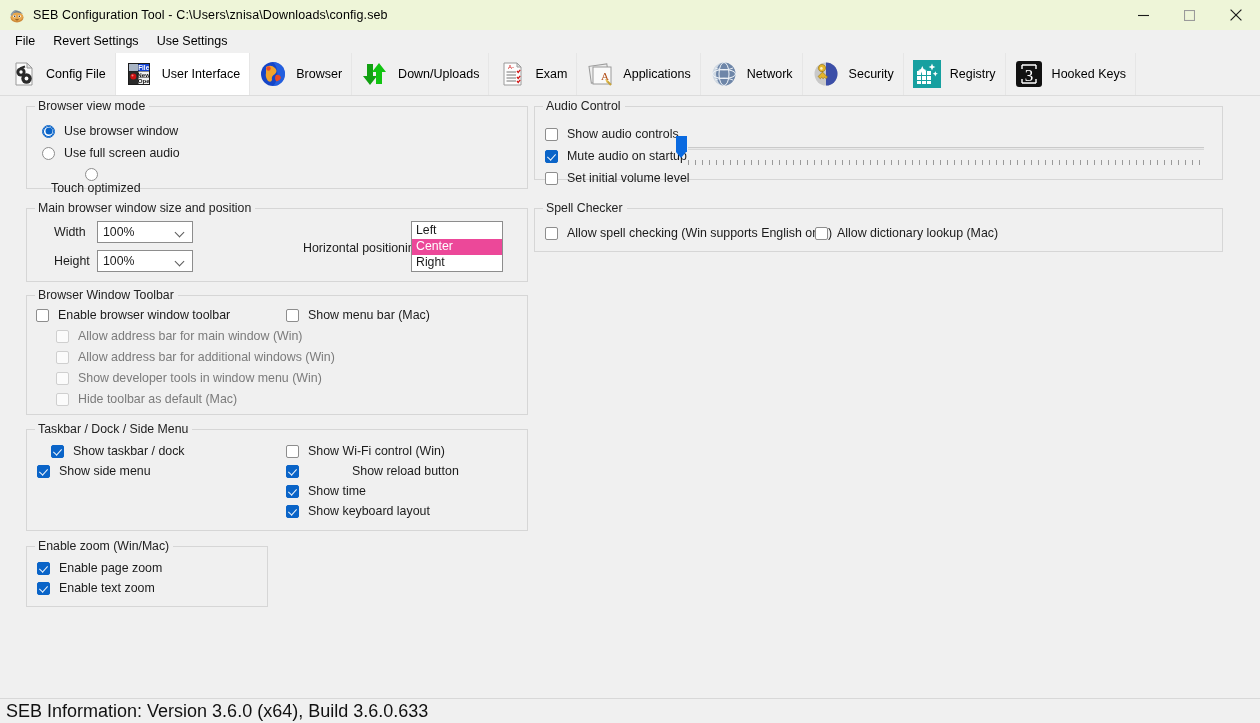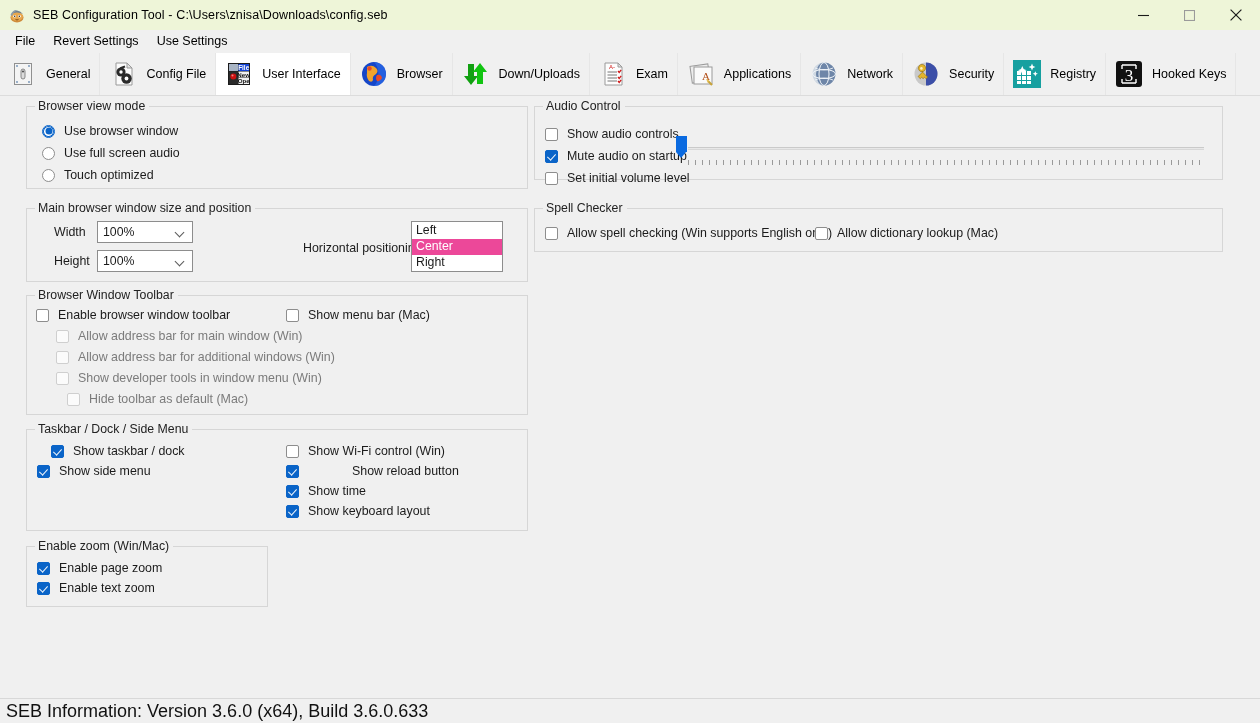--- a/index.html
+++ b/index.html
@@ -256,34 +256,20 @@
   </div>
 
   <div class="menubar">
     <div class="menu-item">File</div>
     <div class="menu-item">Revert Settings</div>
     <div class="menu-item">Use Settings</div>
   </div>
 
   <div class="toolbar">
 
-    <div class="tb-item">
-      <div class="tb-icon">
-        <svg width="30" height="30" viewBox="0 0 30 30">
-          <rect x="6.5" y="4.5" width="17" height="21" fill="#f4f4f4" stroke="#909090"></rect>
-          <circle cx="9" cy="7" r="0.9" fill="#6f8fb5"></circle>
-            <circle cx="21" cy="7" r="0.9" fill="#6f8fb5"></circle>
-          <circle cx="9" cy="23" r="0.9" fill="#6f8fb5"></circle>
-            <circle cx="21" cy="23" r="0.9" fill="#6f8fb5"></circle>
-          <rect x="13" y="10" width="4" height="10" rx="2" fill="#dcdcdc" stroke="#707070" stroke-width="0.8"></rect>
-          <circle cx="15" cy="12.5" r="1.1" fill="#555"></circle>
-        </svg>
-      </div>
-      <div class="tb-label">General</div>
-    </div>
 
     <div class="tb-item">
       <div class="tb-icon">
         <svg width="30" height="30" viewBox="0 0 30 30">
           <path d="M8 4 h11 l5 5 v17 H8 Z" fill="#fbfbfb" stroke="#999"></path>
           <path d="M19 4 v5 h5 Z" fill="#e2e2e2" stroke="#999"></path>
           <circle cx="13" cy="13" r="4.6" fill="#2a2a2a"></circle>
           <circle cx="13" cy="13" r="1.7" fill="#fff"></circle>
           <circle cx="18.5" cy="19.5" r="5.2" fill="#2a2a2a"></circle>
           <circle cx="18.5" cy="19.5" r="1.9" fill="#fff"></circle>
@@ -442,21 +428,21 @@
       <div class="gb-title">Browser view mode</div>
       <div class="gb-body">
         <div class="row" style="left:16px; top:25px;">
           <span class="radio on"></span>
           <span class="lbl">Use browser window</span>
         </div>
         <div class="row" style="left:16px; top:47px;">
           <span class="radio"></span>
           <span class="lbl">Use full screen audio</span>
         </div>
-        <div class="row" style="left:16px; top:69px;">
+        <div class="row" style="left:16px; top:69px;flex-direction:column;">
           <span class="radio"></span>
           <span class="lbl">Touch optimized</span>
         </div>
       </div>
     </div>
 
     <div class="gb" style="left:26px; top:105px; width:502px; height:81px;">
       <div class="gb-frame"></div>
       <div class="gb-title">Main browser window size and position</div>
       <div class="gb-body">
@@ -496,21 +482,21 @@
           <span class="lbl dim">Allow address bar for main window (Win)</span>
         </div>
         <div class="row" style="left:30px; top:62px;">
           <span class="cbx dis"></span>
           <span class="lbl dim">Allow address bar for additional windows (Win)</span>
         </div>
         <div class="row" style="left:30px; top:83px;">
           <span class="cbx dis"></span>
           <span class="lbl dim">Show developer tools in window menu (Win)</span>
         </div>
-        <div class="row" style="left:30px; top:104px;margin-left:11px;">
+        <div class="row" style="left:30px; top:104px;">
           <span class="cbx dis"></span>
           <span class="lbl dim">Hide toolbar as default (Mac)</span>
         </div>
       </div>
     </div>
 
     <div class="gb" style="left:26px; top:326px; width:502px; height:109px;">
       <div class="gb-frame"></div>
       <div class="gb-title">Taskbar / Dock / Side Menu</div>
       <div class="gb-body">

